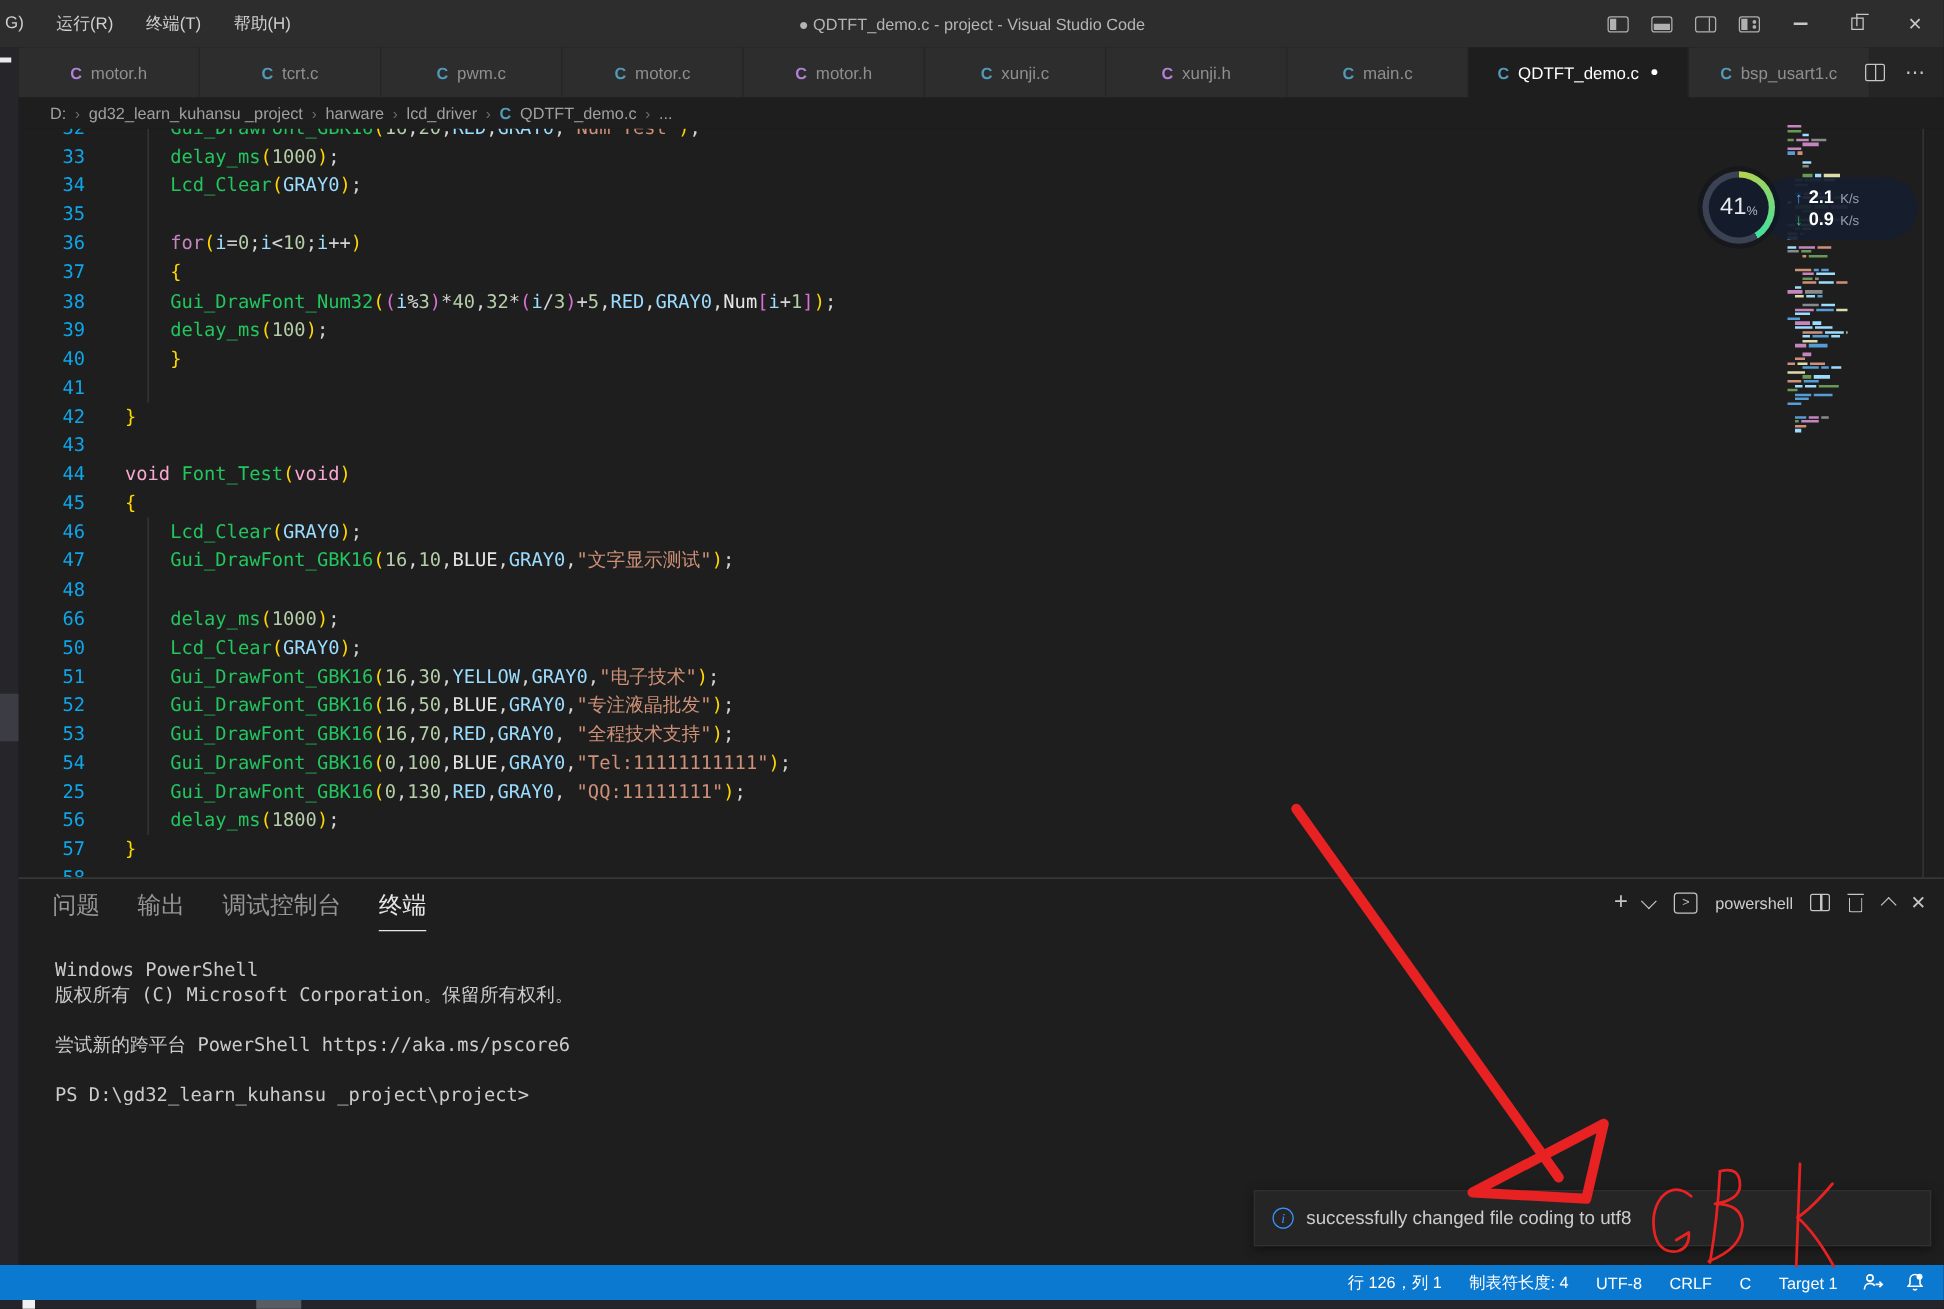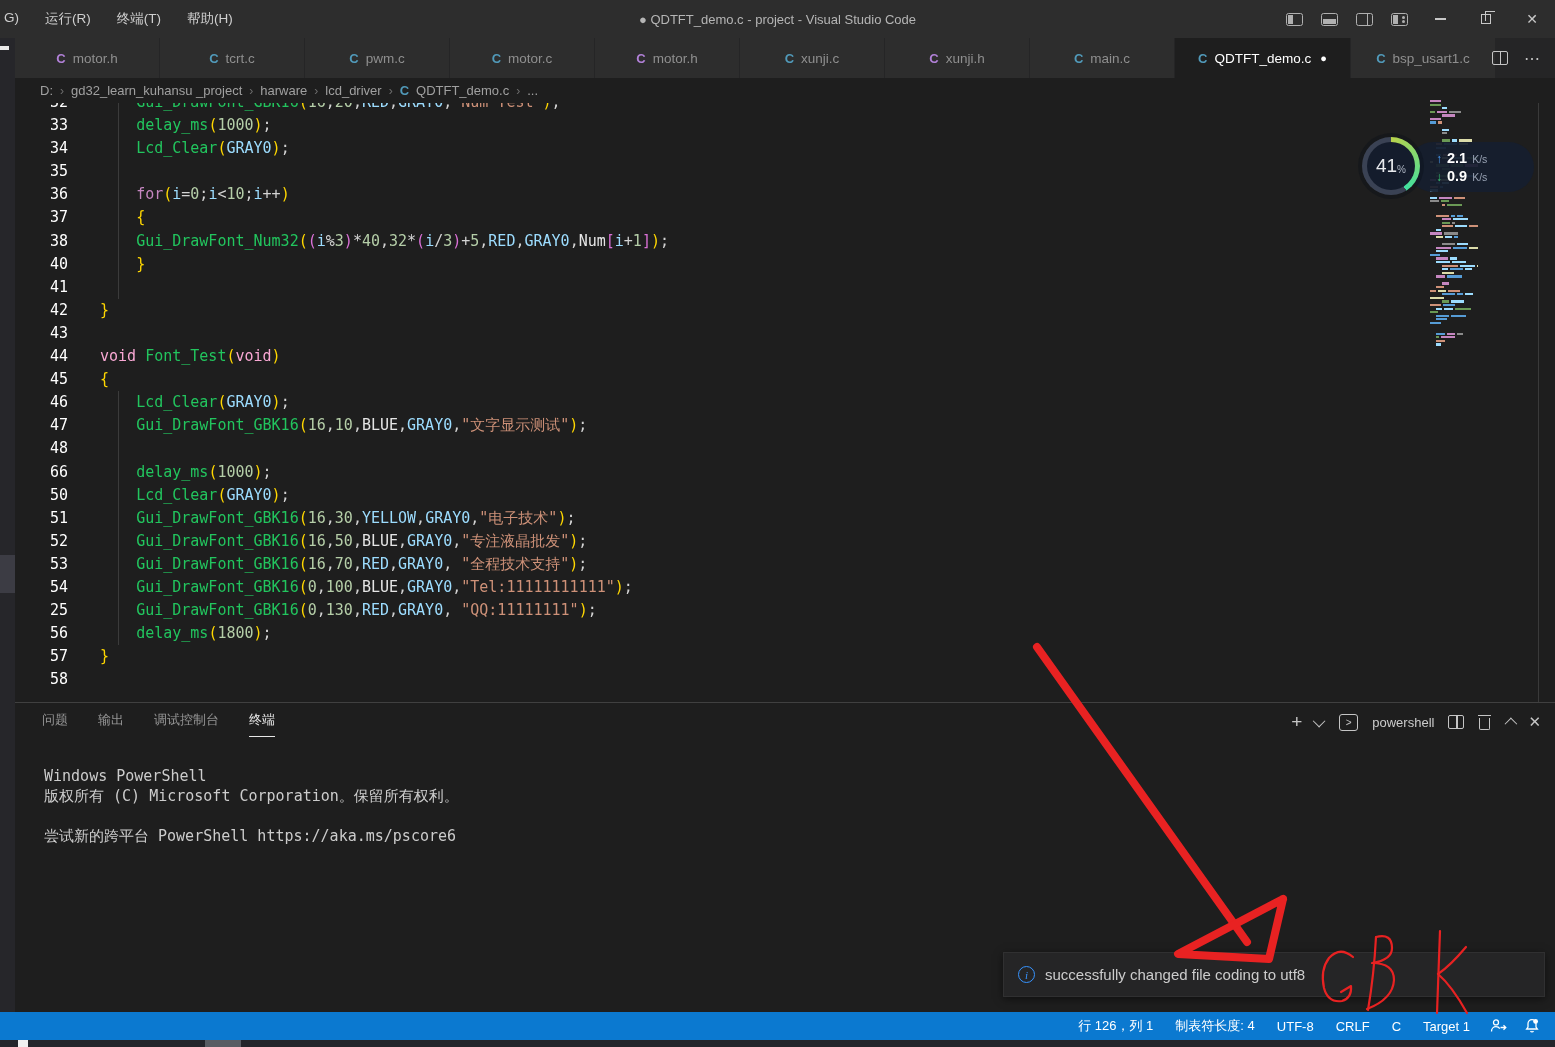--- a/index.html
+++ b/index.html
@@ -47,21 +47,21 @@
   
   .breadcrumb { position:absolute; left:15px; top:78px; width:1540px; height:25px; background:#1e1e1e;
     display:flex; align-items:center; gap:7px; padding-left:25px; font-size:13px; color:#a0a0a0; }
   .breadcrumb .sep { color:#6d6d6d; font-size:12px; }
   .breadcrumb .crumb { cursor:pointer; }
 
   
   .editor { position:absolute; left:15px; top:103px; width:1540px; height:599px; background:#1e1e1e; overflow:hidden; }
   .code-scroll { position:absolute; left:0; top:-12px; right:0; }
   .code-line { display:flex; height:23.1px; line-height:23.1px; font-family:"DejaVu Sans Mono", monospace; font-size:15px; position:relative; }
-  .code-line .num { width:53px; text-align:right; color:#ffffff; flex:none; }
+  .code-line .num { width:53px; text-align:right; color:#0ea5e9; flex:none; }
   .code-line .txt { padding-left:32px; white-space:pre; color:#d4d4d4; }
   .code-line .guide { position:absolute; left:103px; top:0; bottom:0; border-left:1px solid #3b3b3b; }
   .tk-fn{color:#22c55e} .tk-num{color:#b5cea8} .tk-kw{color:#c586c0} .tk-ty{color:#f9a8d4}
   .tk-v{color:#9cdcfe} .tk-m{color:#e5e5e5} .tk-s{color:#ce9178} .tk-p{color:#d4d4d4}
   .tk-b1{color:#ffd700} .tk-b2{color:#da70d6}
   .editor-rborder { position:absolute; left:1538px; top:103px; width:1px; height:599px; background:#3a3a3a; }
 
   
   .minimap { position:absolute; left:1428px; top:100px; width:50px; height:256px; overflow:hidden; }
   .mm-row { height:2.2px; margin-bottom:1.4px; position:relative; }
@@ -76,21 +76,21 @@
   .net-row .val { font-weight:bold; font-size:14.5px; }
   .net-row .unit { font-size:10.5px; color:#98a2b3; }
   .cpu-circle { position:absolute; left:1362px; top:137px; width:58px; height:58px; border-radius:50%; z-index:6;
     background:conic-gradient(#b9d24b 0deg, #3fe0a0 148deg, #3a4254 148deg 360deg);
     display:flex; align-items:center; justify-content:center; box-shadow:0 0 0 4px rgba(10,14,24,.35); }
   .cpu-inner { width:48px; height:48px; border-radius:50%; background:#141c2c; display:flex; align-items:center; justify-content:center; color:#e8eaee; }
   .cpu-inner .pct-num { font-size:19px; } .cpu-inner .pct-sign { font-size:10px; margin-top:6px; color:#aeb6c4; }
 
   
   .panel { position:absolute; left:15px; top:702px; width:1540px; height:310px; background:#1e1e1e; border-top:1px solid #404040; }
-  .panel-tabs { position:absolute; left:27px; top:8px; display:flex; gap:30px; font-size:13px; color:#969696;justify-content:flex-end; }
+  .panel-tabs { position:absolute; left:27px; top:8px; display:flex; gap:30px; font-size:19px; color:#969696;justify-content:flex-end; }
   .panel-tab { padding-bottom:7px; cursor:pointer; }
   .panel-tab.active { color:#e7e7e7; border-bottom:1px solid #e7e7e7; }
   .panel-actions { position:absolute; right:14px; top:8px; display:flex; align-items:center; gap:14px; color:#c5c5c5; }
   .pa-plus { font-size:19px; font-weight:300; }
   .chev { width:9px; height:9px; border-left:1.4px solid #c5c5c5; border-bottom:1.4px solid #c5c5c5; }
   .chev.down { transform:rotate(-45deg) translateY(-2px); }
   .chev.up { transform:rotate(135deg) translateY(-2px); }
   .term-ico { width:19px; height:17px; border:1.2px solid #c5c5c5; border-radius:3px; font-size:10px; display:flex; align-items:center; justify-content:center; color:#c5c5c5; }
   .trash-ico { width:13px; height:15px; position:relative; }
   .trash-ico .lid { position:absolute; top:0; left:0; right:0; height:1.4px; background:#c5c5c5; }
@@ -256,20 +256,25 @@
         <span class="num">37</span>
         <span class="guide"></span>
         <span class="txt">    <span class="tk-b1">{</span></span>
       </div>
       <div class="code-line">
         <span class="num">38</span>
         <span class="guide"></span>
         <span class="txt">    <span class="tk-fn">Gui_DrawFont_Num32</span><span class="tk-b1">(</span><span class="tk-b2">(</span><span class="tk-v">i</span><span class="tk-p">%</span><span class="tk-num">3</span><span class="tk-b2">)</span><span class="tk-p">*</span><span class="tk-num">40</span><span class="tk-p">,</span><span class="tk-num">32</span><span class="tk-p">*</span><span class="tk-b2">(</span><span class="tk-v">i</span><span class="tk-p">/</span><span class="tk-num">3</span><span class="tk-b2">)</span><span class="tk-p">+</span><span class="tk-num">5</span><span class="tk-p">,</span><span class="tk-v">RED</span><span class="tk-p">,</span><span class="tk-v">GRAY0</span><span class="tk-p">,</span><span class="tk-m">Num</span><span class="tk-b2">[</span><span class="tk-v">i</span><span class="tk-p">+</span><span class="tk-num">1</span><span class="tk-b2">]</span><span class="tk-b1">)</span><span class="tk-p">;</span></span>
       </div>
       <div class="code-line">
+        <span class="num">39</span>
+        <span class="guide"></span>
+        <span class="txt">    <span class="tk-fn">delay_ms</span><span class="tk-b1">(</span><span class="tk-num">100</span><span class="tk-b1">)</span><span class="tk-p">;</span></span>
+      </div>
+      <div class="code-line">
         <span class="num">40</span>
         <span class="guide"></span>
         <span class="txt">    <span class="tk-b1">}</span></span>
       </div>
       <div class="code-line">
         <span class="num">41</span>
         <span class="guide"></span>
         <span class="txt"></span>
       </div>
       <div class="code-line">
@@ -636,20 +641,21 @@
       </span>
     <span class="chev up"></span>
     <span class="pa-close">✕</span>
   </div>
   <div class="term-body" id="termbody">
       <div>Windows PowerShell</div>
       <div>版权所有 (C) Microsoft Corporation。保留所有权利。</div>
       <div> </div>
       <div>尝试新的跨平台 PowerShell https://aka.ms/pscore6</div>
       <div> </div>
+      <div>PS D:\gd32_learn_kuhansu _project\project&gt;</div>
     </div>
 </div>
 
 <div class="toast">
   <span class="info-ico">i</span>
   <span class="toast-text">successfully changed file coding to utf8</span>
 </div>
 
 <div class="statusbar">
   <span class="sb-item">行 126，列 1</span>

